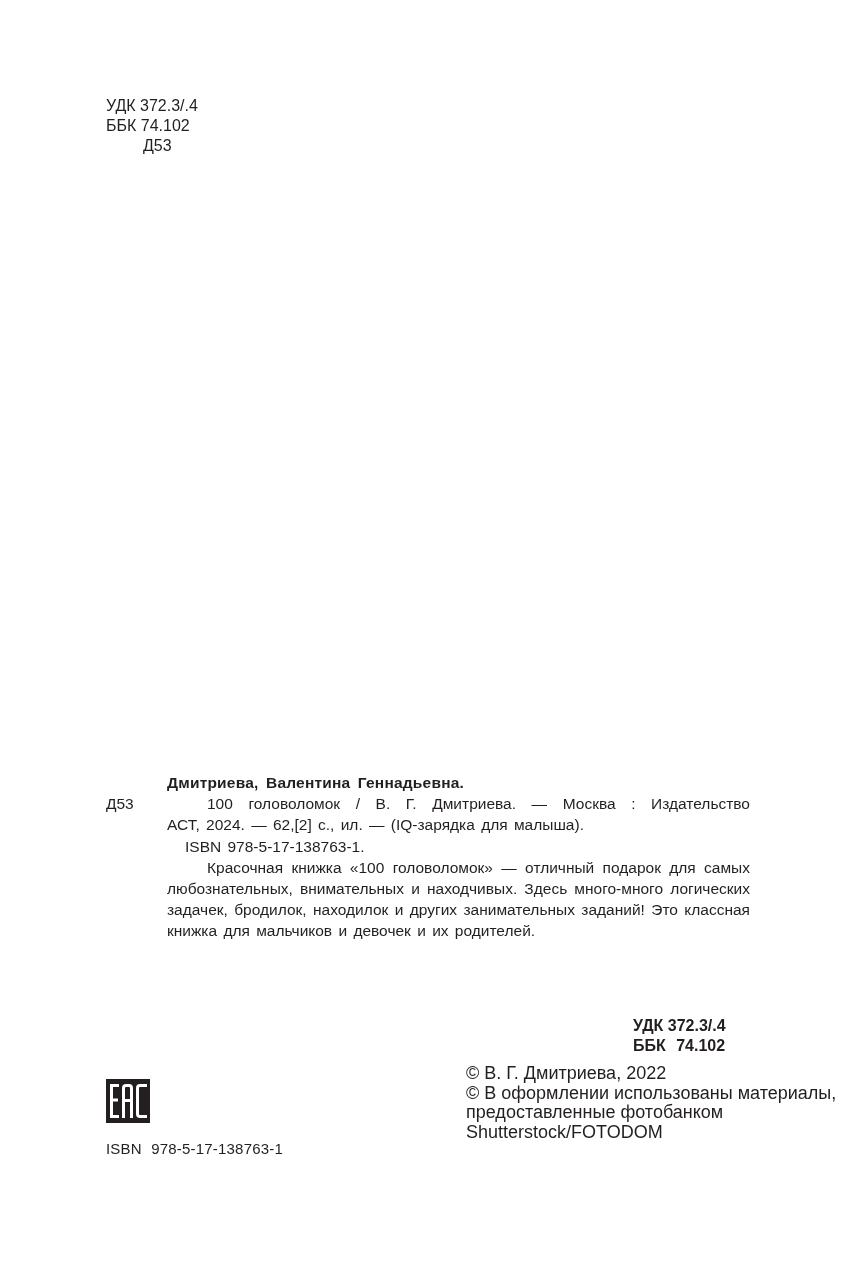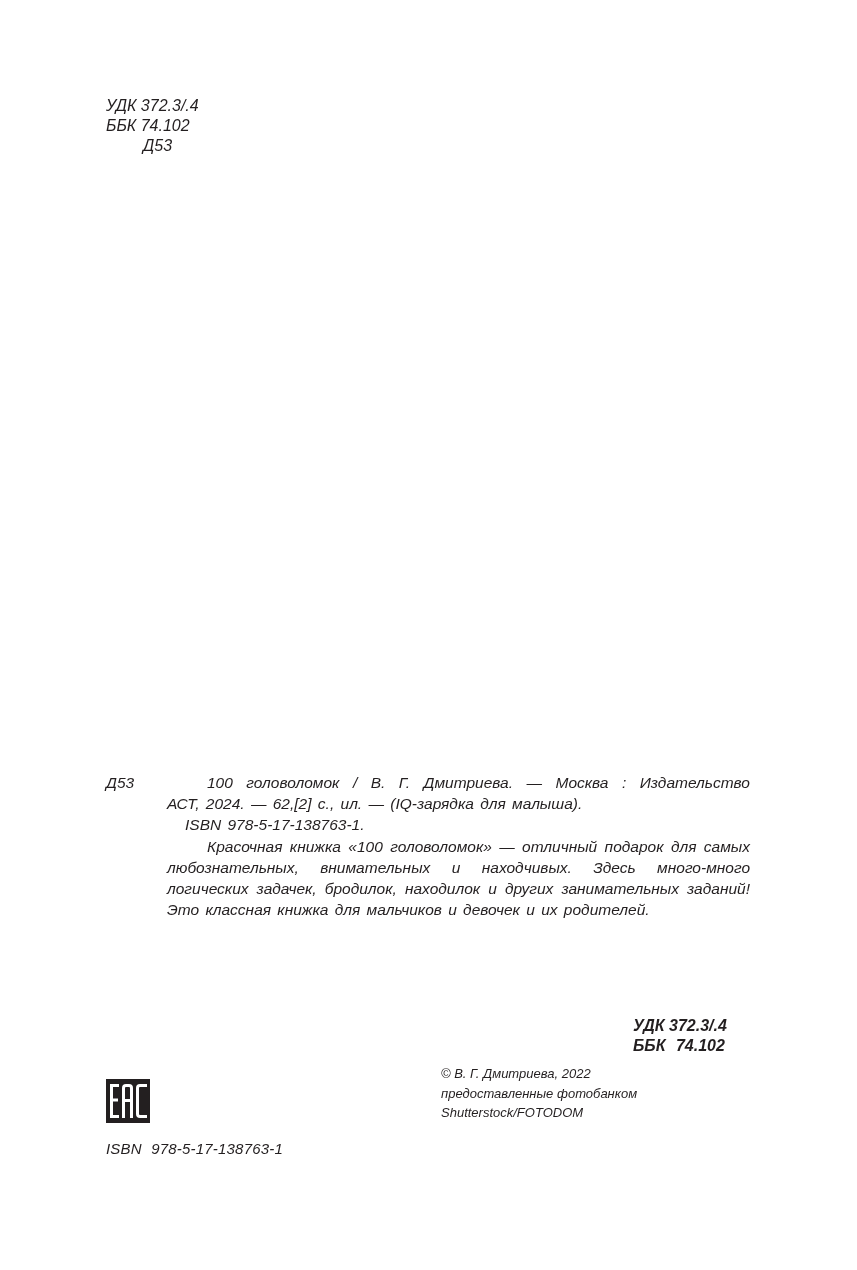--- a/index.html
+++ b/index.html
@@ -1,71 +1,73 @@
 <!DOCTYPE html>
 <html><head>
   <meta charset="utf-8">
   <style>
     html, body { margin: 0; padding: 0; background: #ffffff; }
     body {
       width: 857px; height: 1270px; position: relative; overflow: hidden;
       font-family: "Liberation Sans", sans-serif; color: #231f20;
     }
-    .abs { position: absolute; font-style: italic; }
+    .abs { position: absolute; }
     .top-codes { left: 106px; top: 96px; font-size: 16px; line-height: 20px; }
     .top-codes .indent { padding-left: 37px; }
 
     .card { left: 106px; top: 772px; width: 644px; font-size: 15.5px; line-height: 21.2px; }
     .card .author { margin-left: 61px; font-weight: bold; letter-spacing: 0.2px; word-spacing: 3px; }
     .card .row { display: flex; }
     .card .code { width: 61px; flex: 0 0 61px; }
     .card .body { flex: 1; text-align: justify; text-align-last: left; word-spacing: 2px; }
     .card .para { margin-left: 61px; text-align: justify; word-spacing: 2px; }
     .card .ind { text-indent: 40px; }
     .card .isbn-line { margin-left: 61px; text-indent: 18px; word-spacing: 2px; }
     .card .just { text-align: justify; text-align-last: justify; }
 
     .bottom-codes { left: 633px; top: 1016px; font-size: 16px; font-weight: bold; line-height: 20px; }
     .bottom-codes .bbk { word-spacing: 6px; }
 
-    .copyright { left: 441px; top: 1064px; font-size: 13px; line-height: 19.5px; }
+    .copyright { left: 466px; top: 1064px; font-size: 18px; line-height: 19.5px; }
 
     .eac { left: 106px; top: 1079px; width: 44px; height: 44px; background: #231f20; }
     .eac svg { display: block; }
 
     .isbn-big { left: 106px; top: 1140px; font-size: 15px; word-spacing: 5px; letter-spacing: 0.2px; }
   </style>
 </head>
 <body>
 
 <div class="abs top-codes">
   <div>УДК 372.3/.4</div>
   <div>ББК 74.102</div>
   <div class="indent">Д53</div>
 </div>
 
 <div class="abs card">
+  <div class="author">Дмитриева, Валентина Геннадьевна.</div>
   <div class="row">
     <div class="code">Д53</div>
     <div class="body">
       <div class="just" style="text-indent:40px">100 головоломок / В. Г. Дмитриева. — Москва : Издательство</div>
     </div>
   </div>
   <div class="para">АСТ, 2024. — 62,[2] с., ил. — (IQ-зарядка для малыша).</div>
   <div class="isbn-line">ISBN 978-5-17-138763-1.</div>
   <div class="para ind">Красочная книжка «100 головоломок» — отличный подарок для самых любознательных, внимательных и находчивых. Здесь много-много логических задачек, бродилок, находилок и других занимательных заданий! Это классная книжка для мальчиков и девочек и их родителей.</div>
 </div>
 
 <div class="abs bottom-codes">
   <div>УДК 372.3/.4</div>
   <div class="bbk">ББК 74.102</div>
 </div>
 
 <div class="abs copyright">
   <div>© В. Г. Дмитриева, 2022</div>
+  <div>© В оформлении использованы материалы,</div>
   <div>предоставленные фотобанком</div>
   <div>Shutterstock/FOTODOM</div>
 </div>
 
 <div class="abs eac">
   <svg width="44" height="44" viewBox="0 0 44 44">
     <rect x="0" y="0" width="44" height="44" fill="#231f20"></rect>
 
     <path d="M4 5 H13 V8 H7 V19.5 H12 V22.5 H7 V36 H13 V39 H4 Z" fill="#ffffff"></path>
 

